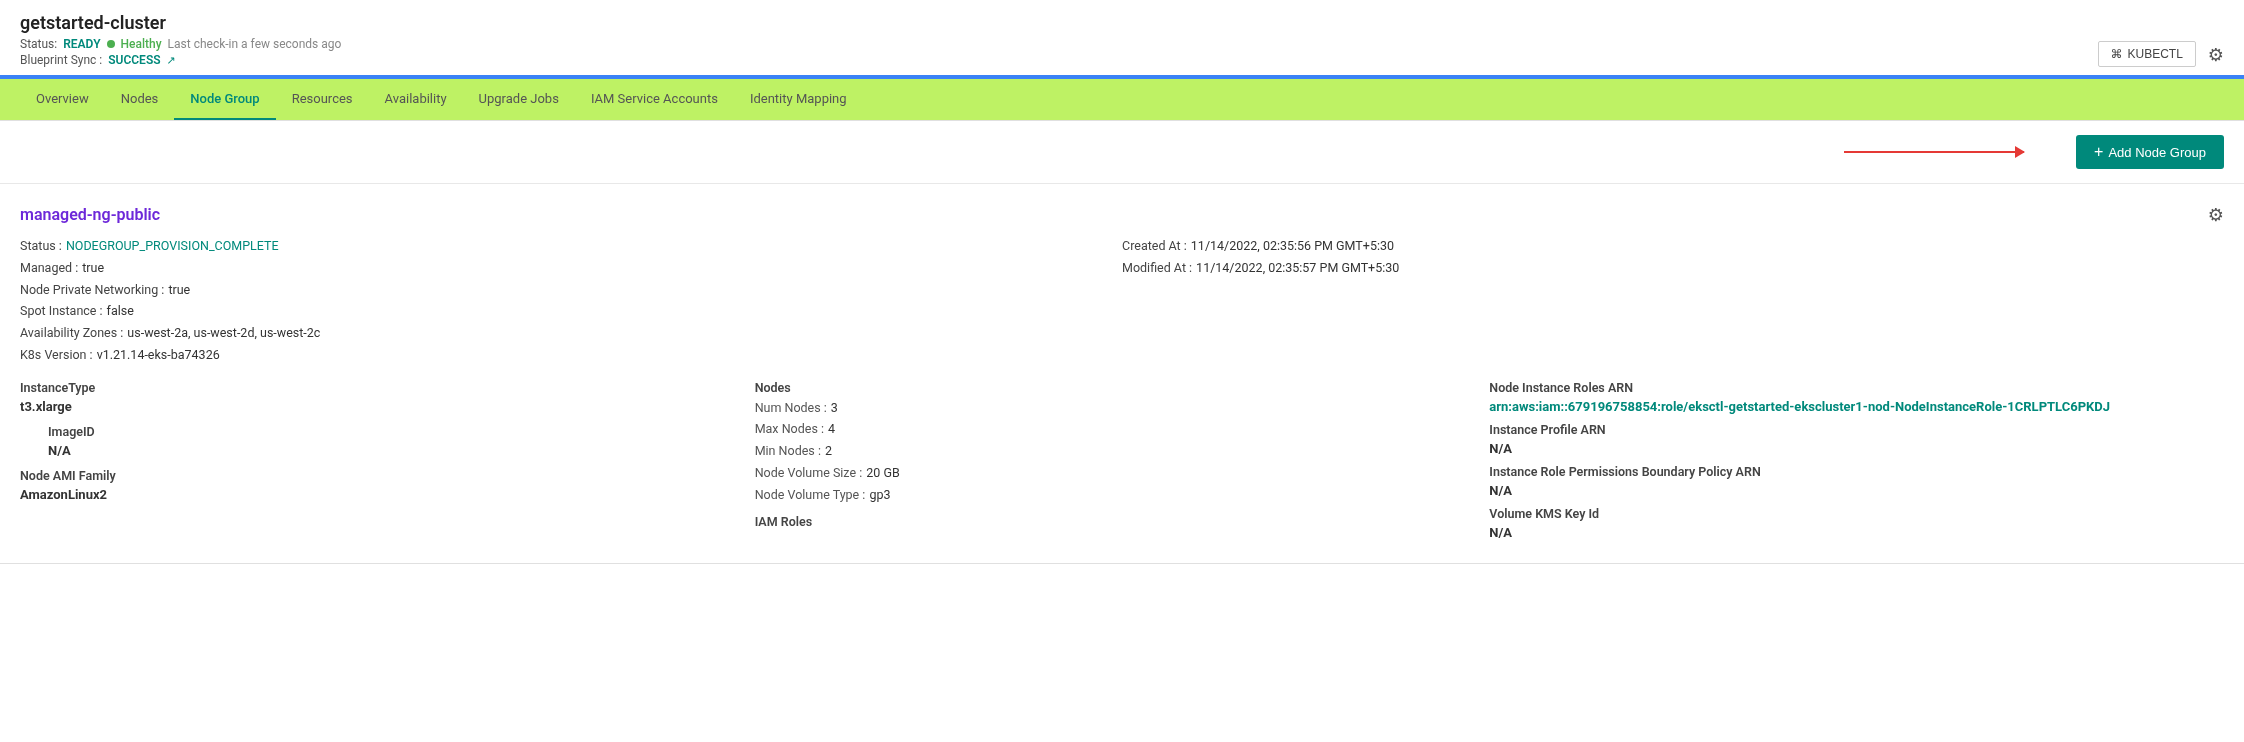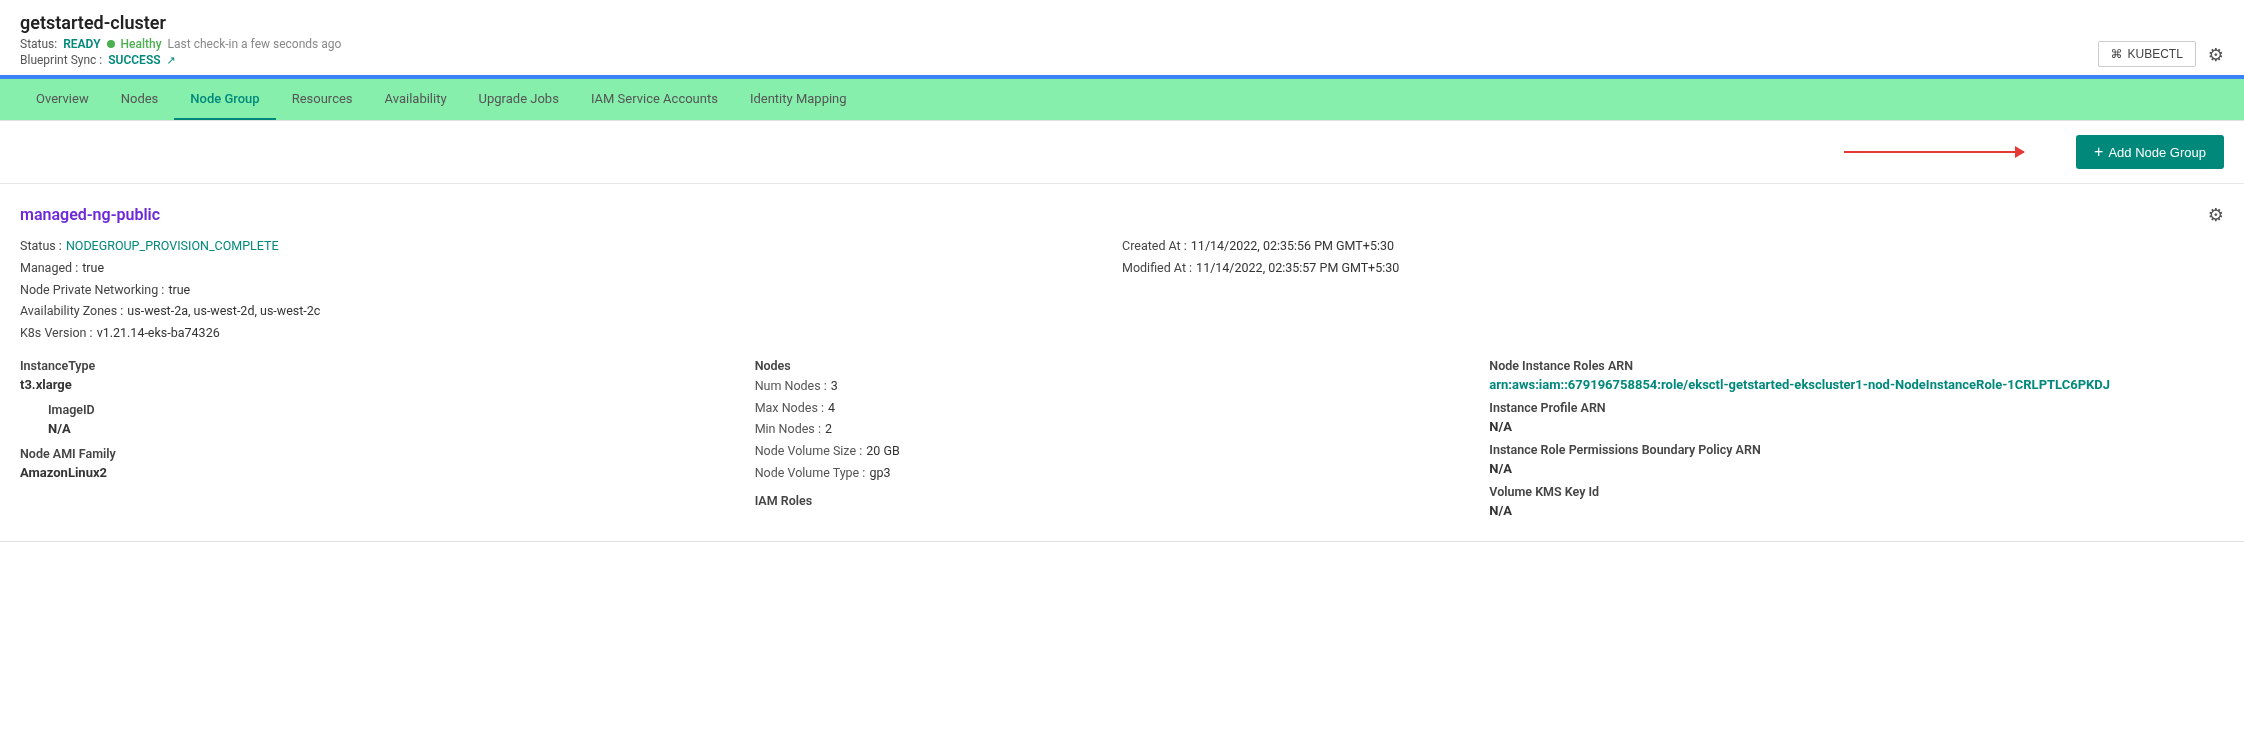--- a/index.html
+++ b/index.html
@@ -74,21 +74,21 @@
       color: #555;
       cursor: pointer;
     }
 
     
     .nav-tabs {
       display: flex;
       gap: 0;
       padding: 0 20px;
       border-bottom: 1px solid #e0e0e0;
-      background: #86efac;
+      background: #bef264;
     }
     .nav-tab {
       padding: 12px 16px;
       cursor: pointer;
       font-size: 13px;
       color: #555;
       border-bottom: 2px solid transparent;
       white-space: nowrap;
     }
     .nav-tab.active {
@@ -271,20 +271,24 @@
       </div>
       <div class="info-row">
         <span class="info-key">Managed :</span>
         <span class="info-val">true</span>
       </div>
       <div class="info-row">
         <span class="info-key">Node Private Networking :</span>
         <span class="info-val">true</span>
       </div>
       <div class="info-row">
+        <span class="info-key">Spot Instance :</span>
+        <span class="info-val">false</span>
+      </div>
+      <div class="info-row">
         <span class="info-key">Availability Zones :</span>
         <span class="info-val">us-west-2a, us-west-2d, us-west-2c</span>
       </div>
       <div class="info-row">
         <span class="info-key">K8s Version :</span>
         <span class="info-val">v1.21.14-eks-ba74326</span>
       </div>
     </div>
     <div>
       <div class="info-row">

